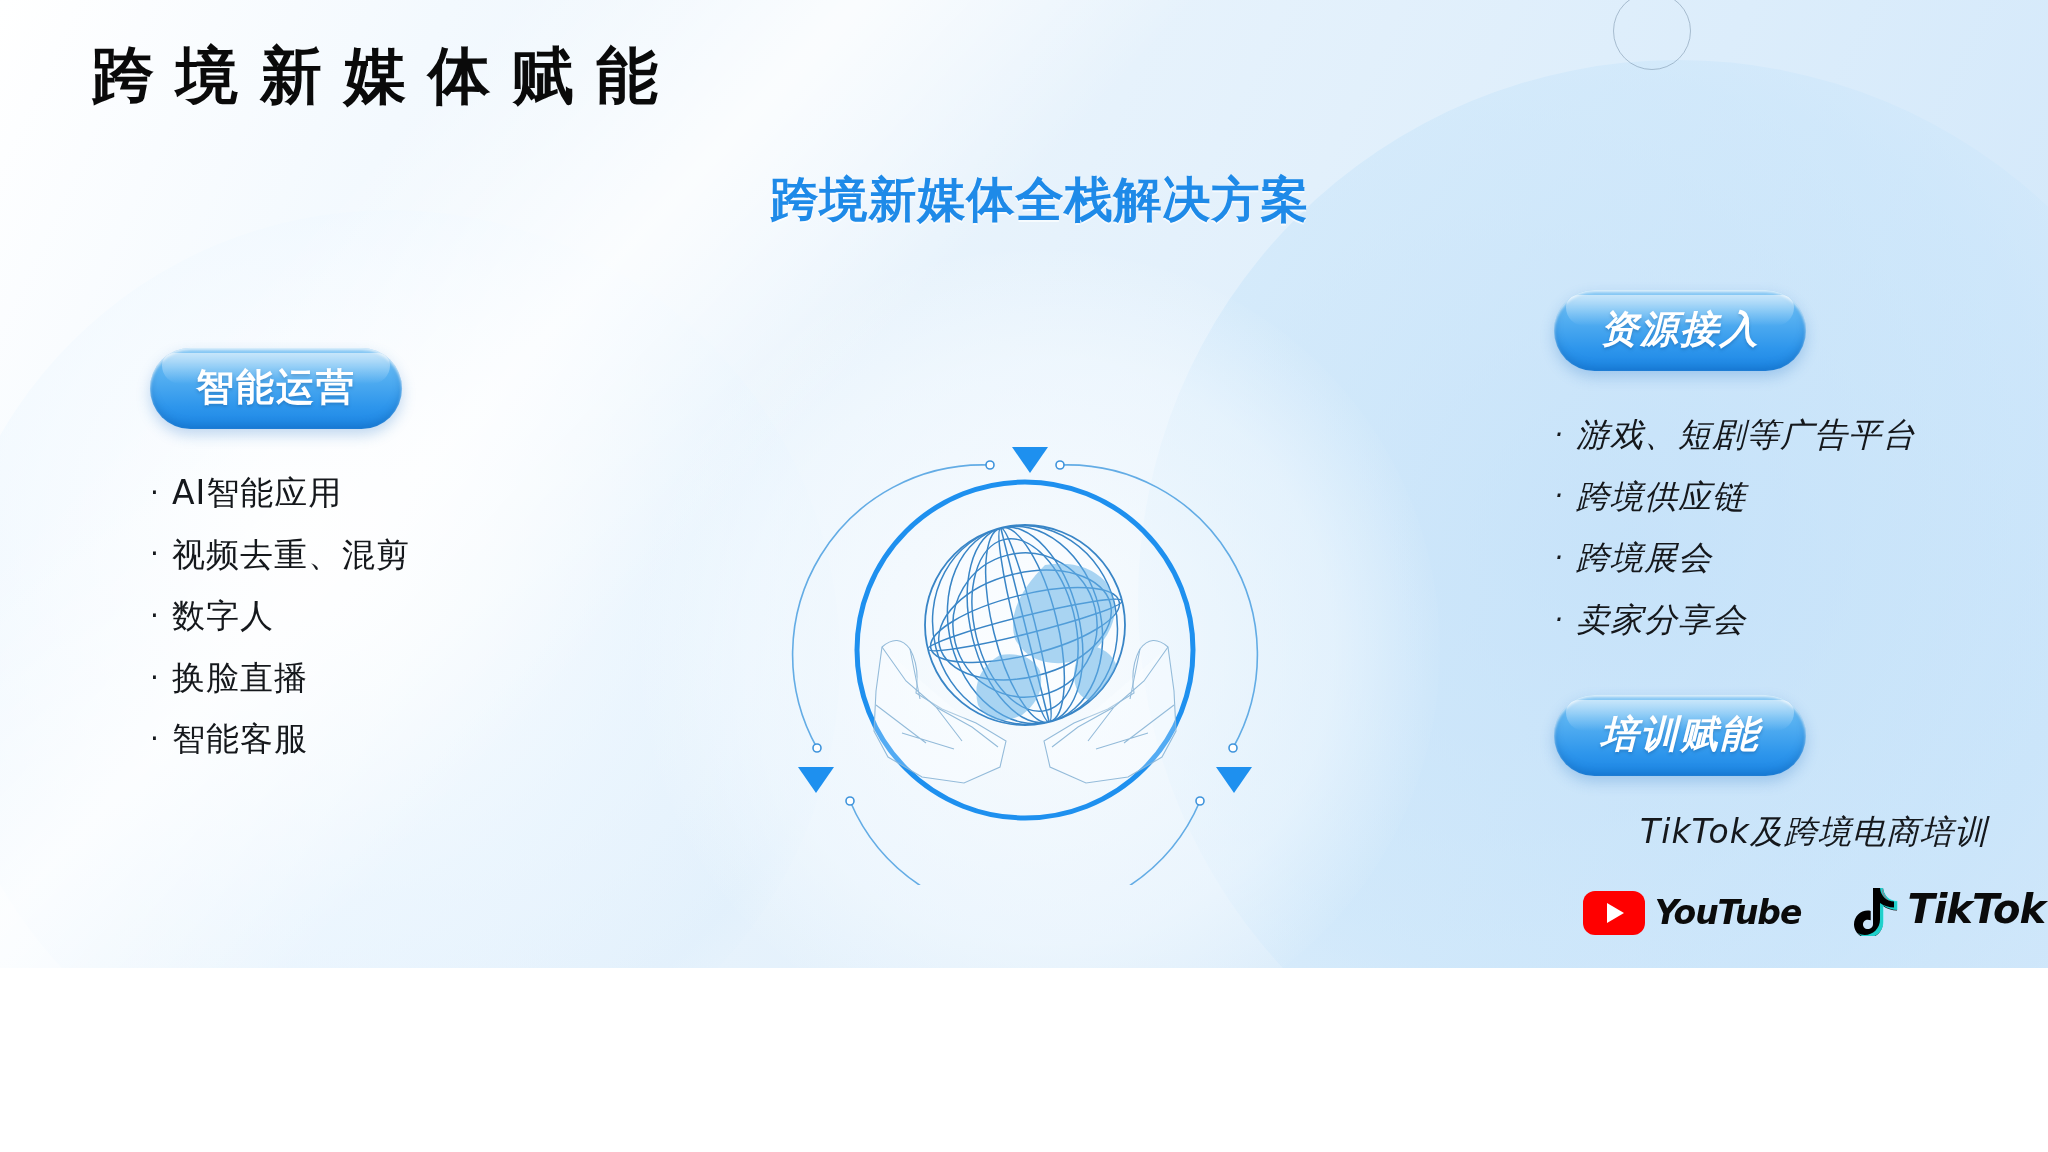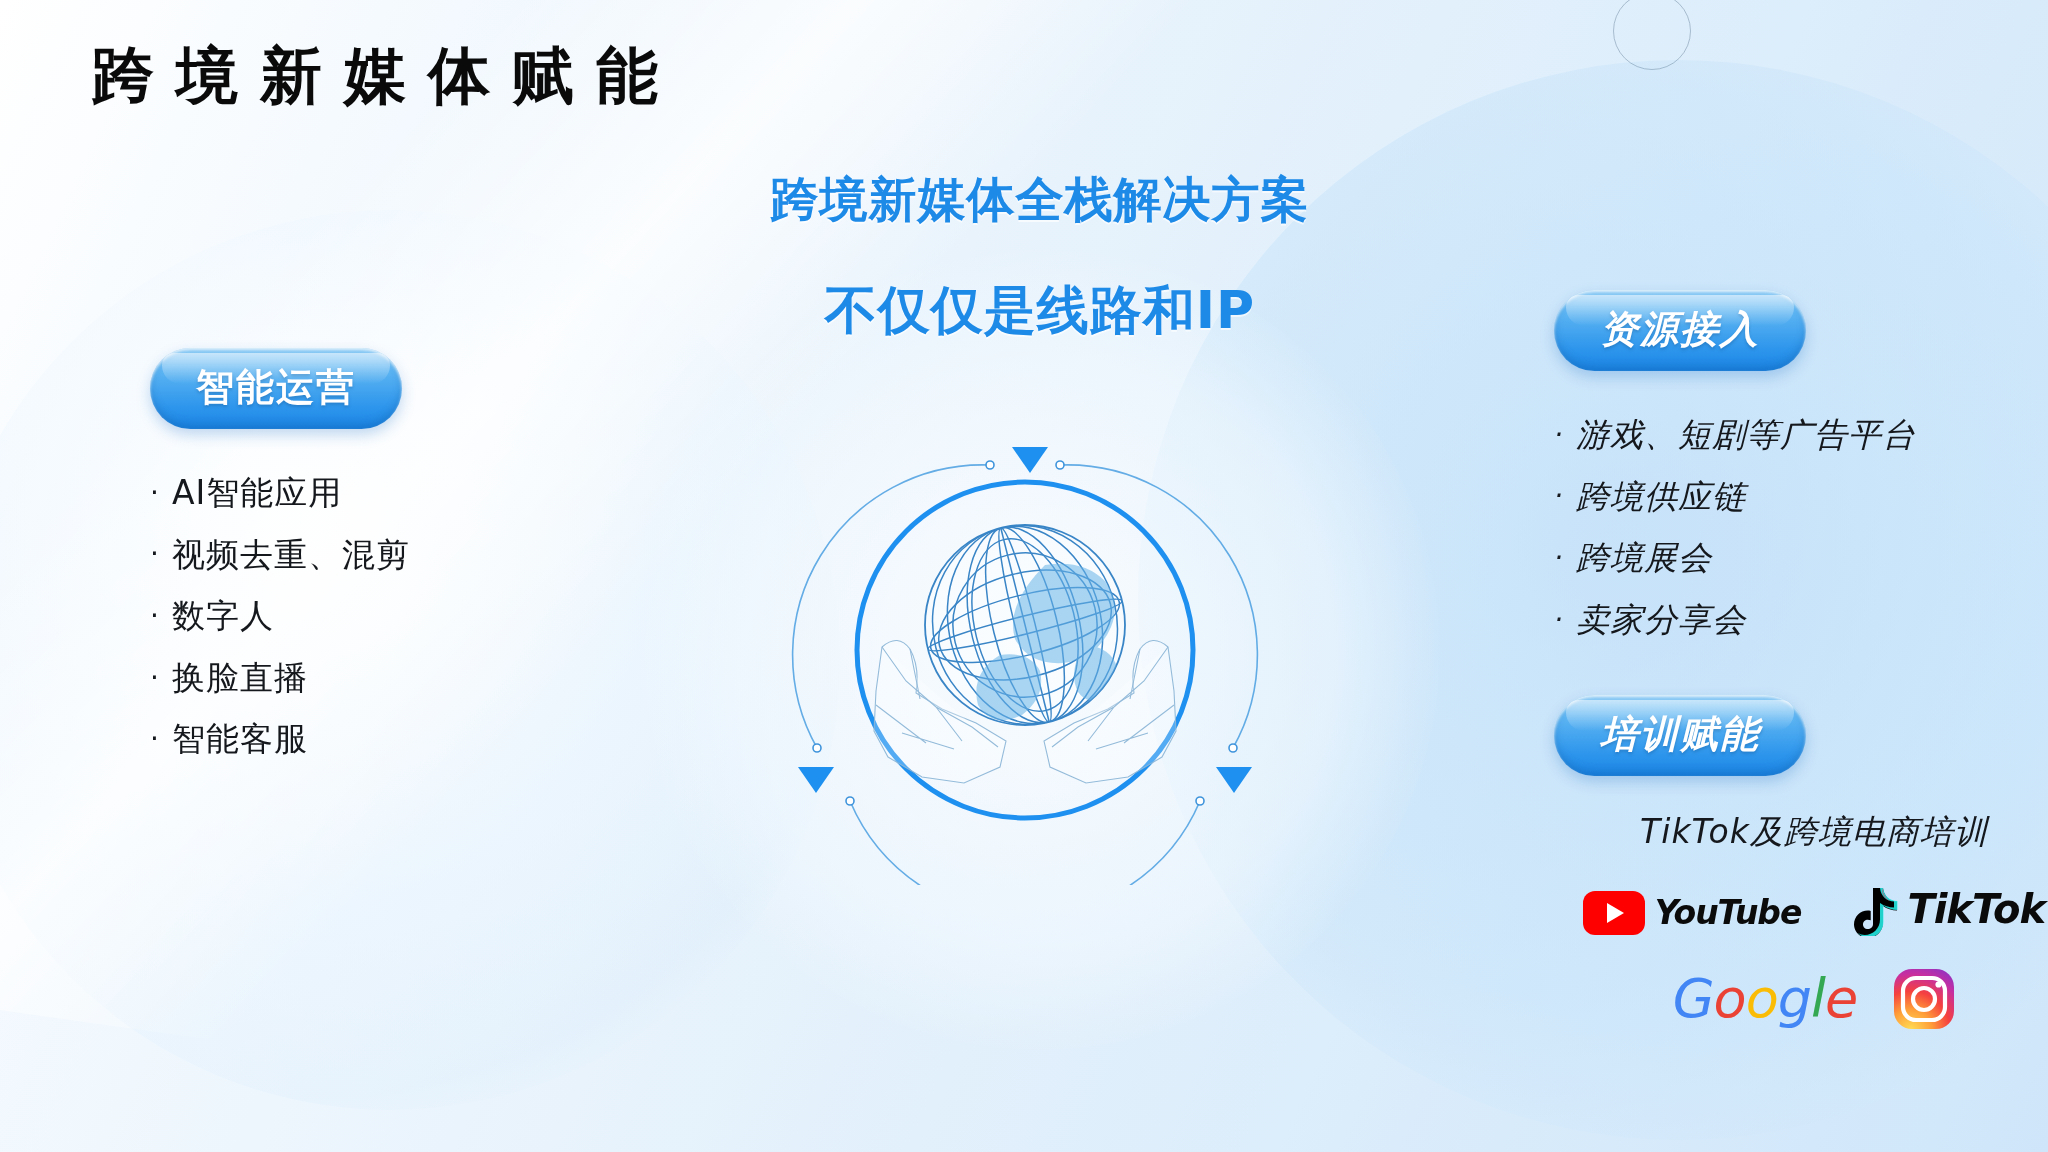--- a/index.html
+++ b/index.html
@@ -2,21 +2,21 @@
 <html><head>
 <meta charset="utf-8">
 <style>
   html,body{margin:0;padding:0;}
   body{
     width:2048px;height:1152px;overflow:hidden;
     font-family:"Liberation Sans","DejaVu Sans",sans-serif;
     background:#ffffff;
   }
   .slide{
-    position:relative;width:2048px;height:1152px;overflow:hidden;
+    position:relative;width:2048px;height:968px;overflow:hidden;
     background:
       linear-gradient(115deg,#ffffff 0%, #f3f9fe 18%, #e8f3fc 42%, #dcedfb 70%, #cfe6fa 100%);
   }
   
   .blob{position:absolute;border-radius:50%;pointer-events:none;}
   .blob-left{
     left:-60px;top:210px;width:900px;height:900px;
     background:radial-gradient(circle at 40% 35%, rgba(255,255,255,.85) 0%, rgba(235,246,255,.55) 48%, rgba(212,234,252,.22) 72%, rgba(212,234,252,0) 78%);
   }
   .blob-right{
@@ -138,21 +138,20 @@
   <div class="blob blob-left"></div>
   <div class="blob blob-right"></div>
   <div class="blob blob-center"></div>
   <div class="sheen"></div>
   <div class="ring-deco"></div>
 
   <div class="page-title">跨境新媒体赋能</div>
 
   <div class="center-head">
     <div class="l1">跨境新媒体全栈解决方案</div>
-    <div class="l2">不仅仅是线路和IP</div>
   </div>
 
   <div class="graphic">
     <svg viewBox="0 0 470 470" xmlns="http://www.w3.org/2000/svg">
       <defs>
         <clipPath id="globeClip">
             <circle cx="235" cy="210" r="100"></circle>
           </clipPath>
       </defs>
 

